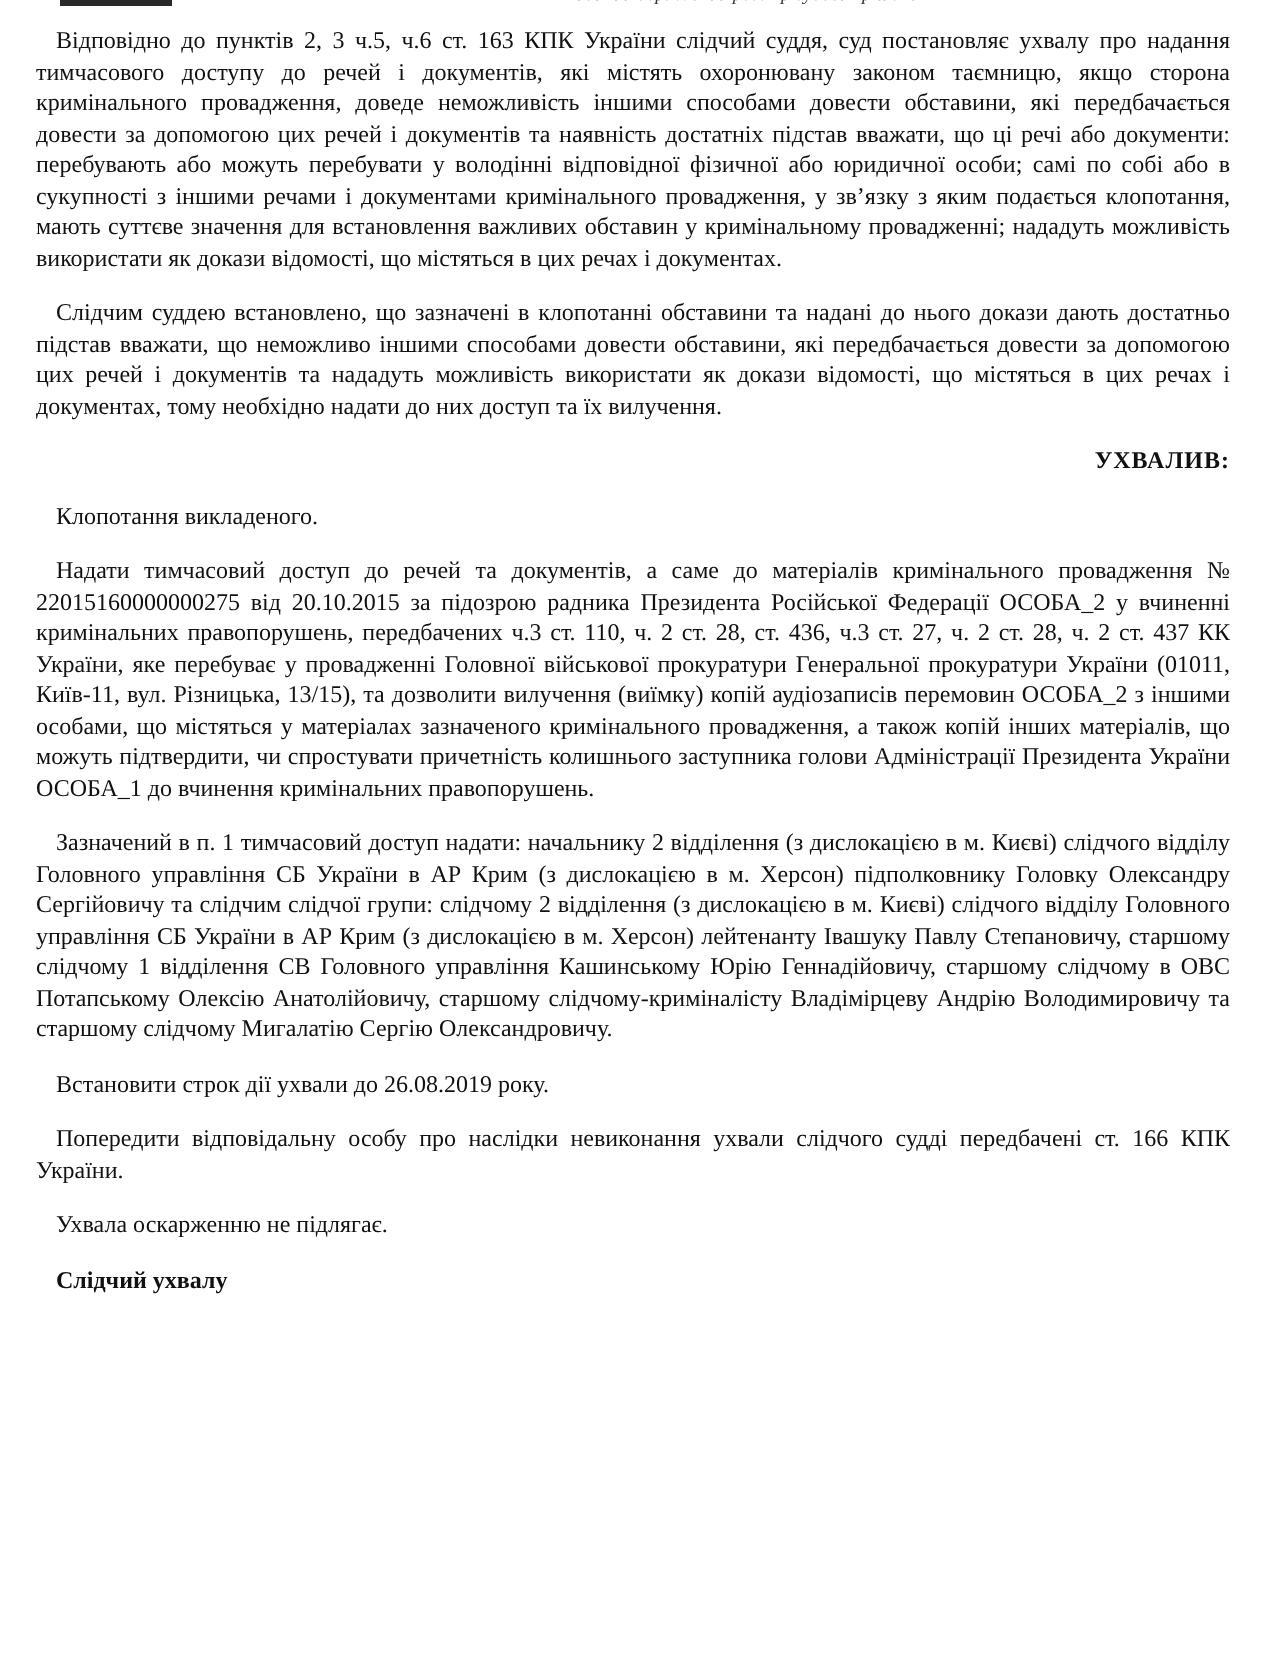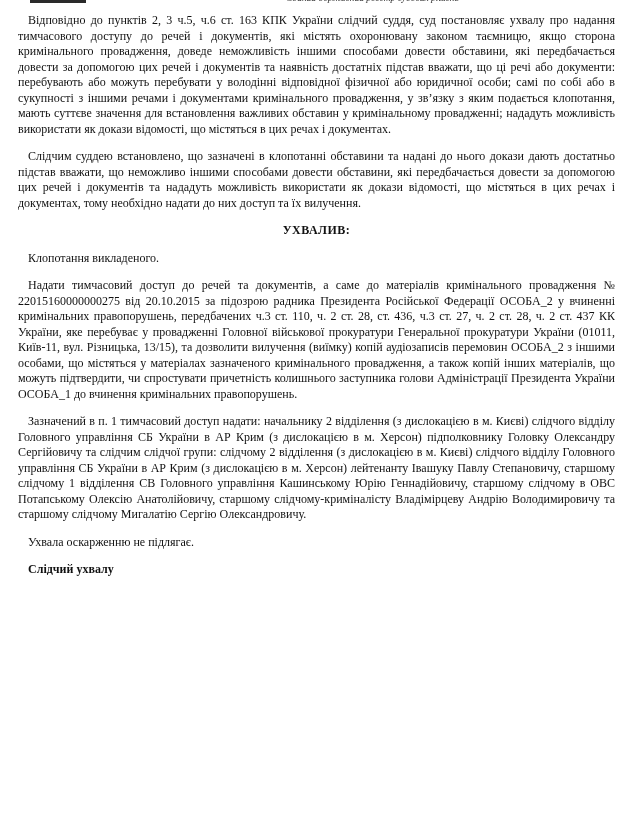--- a/index.html
+++ b/index.html
@@ -48,21 +48,21 @@
     padding: 6px 18px 0 18px;
     font-size: 12px;
     line-height: 15.5px;
     text-align: justify;
   }
   .doc p {
     margin: 0 0 12px 0;
     text-indent: 10px;
   }
   .doc p.heading-resolved {
-    text-align: center;
+    text-align: right;
     font-weight: bold;
     text-indent: 0;
     letter-spacing: 0.5px;
   }
   .doc p.signature {
     font-weight: bold;
   }
 </style>
 </head>
 <body>
@@ -82,20 +82,22 @@
 
 
     <p class="heading-resolved">УХВАЛИВ:</p>
 
     <p>Клопотання викладеного.</p>
 
     <p>Надати тимчасовий доступ до речей та документів, а саме до матеріалів кримінального провадження № 22015160000000275 від 20.10.2015 за підозрою радника Президента Російської Федерації ОСОБА_2 у вчиненні кримінальних правопорушень, передбачених ч.3 ст. 110, ч. 2 ст. 28, ст. 436, ч.3 ст. 27, ч. 2 ст. 28, ч. 2 ст. 437 КК України, яке перебуває у провадженні Головної військової прокуратури Генеральної прокуратури України (01011, Київ-11, вул. Різницька, 13/15), та дозволити вилучення (виїмку) копій аудіозаписів перемовин ОСОБА_2 з іншими особами, що містяться у матеріалах зазначеного кримінального провадження, а також копій інших матеріалів, що можуть підтвердити, чи спростувати причетність колишнього заступника голови Адміністрації Президента України ОСОБА_1 до вчинення кримінальних правопорушень.</p>
 
     <p>Зазначений в п. 1 тимчасовий доступ надати: начальнику 2 відділення (з дислокацією в м. Києві) слідчого відділу Головного управління СБ України в АР Крим (з дислокацією в м. Херсон) підполковнику Головку Олександру Сергійовичу та слідчим слідчої групи: слідчому 2 відділення (з дислокацією в м. Києві) слідчого відділу Головного управління СБ України в АР Крим (з дислокацією в м. Херсон) лейтенанту Івашуку Павлу Степановичу, старшому слідчому 1 відділення СВ Головного управління Кашинському Юрію Геннадійовичу, старшому слідчому в ОВС Потапському Олексію Анатолійовичу, старшому слідчому-криміналісту Владімірцеву Андрію Володимировичу та старшому слідчому Мигалатію Сергію Олександровичу.</p>
 
+    <p>Встановити строк дії ухвали до 26.08.2019 року.</p>
 
+    <p>Попередити відповідальну особу про наслідки невиконання ухвали слідчого судді передбачені ст. 166 КПК України.</p>
 
     <p>Ухвала оскарженню не підлягає.</p>
 
     <p class="signature">Слідчий ухвалу</p>
 
   </div>
 </div>
 
 </body></html>

